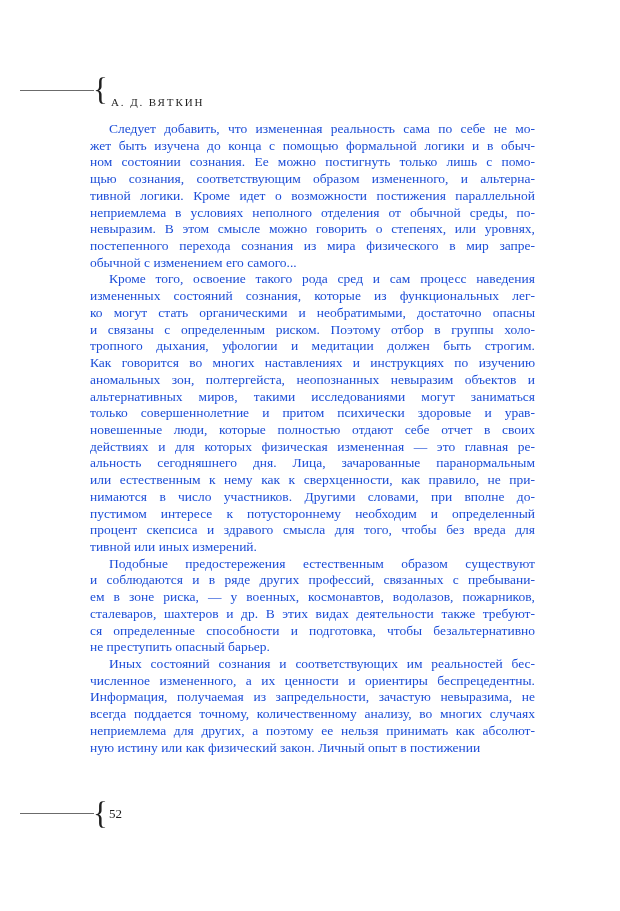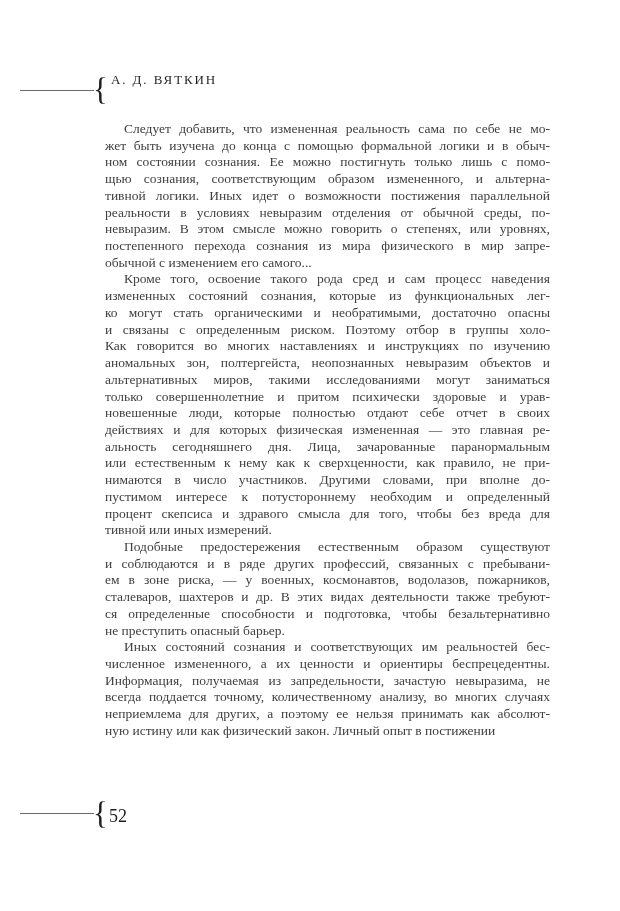--- a/index.html
+++ b/index.html
@@ -28,41 +28,41 @@
     font-family: "Liberation Serif", serif;
     font-size: 31px;
     line-height: 1;
     color: #1f1f1f;
   }
   .header-brace { left: 93px; top: 74px; }
   .footer-brace { left: 93px; top: 798px; }
   .author {
     position: absolute;
     left: 111px;
-    top: 72px;
-    font-size: 13px;
+    top: 96px;
+    font-size: 11px;
     letter-spacing: 1.9px;
     color: #1f1f1f;
     white-space: nowrap;
   }
   .page-number {
     position: absolute;
     left: 109px;
     top: 806px;
-    font-size: 18px;
+    font-size: 13px;
     color: #1f1f1f;
   }
   .text-block {
     position: absolute;
-    left: 105px;
+    left: 90px;
     top: 121px;
     width: 445px;
     font-size: 13.5px;
     line-height: 16.72px;
-    color: #404040;
+    color: #1d4ed8;
   }
   .line {
     text-align: justify;
     text-align-last: justify;
   }
   .line.first { text-indent: 19px; }
   .line.last  { text-align-last: left; }
 </style>
 </head>
 <body>
@@ -73,29 +73,30 @@
     <span class="rule header-rule"></span>
     <span class="brace header-brace">{</span>
     <span class="author">А. Д. ВЯТКИН</span>
   </header>
 
   <main class="text-block" id="text-block">
       <div class="line first">Следует добавить, что измененная реальность сама по себе не мо-</div>
       <div class="line">жет быть изучена до конца с помощью формальной логики и в обыч-</div>
       <div class="line">ном состоянии сознания. Ее можно постигнуть только лишь с помо-</div>
       <div class="line">щью сознания, соответствующим образом измененного, и альтерна-</div>
-      <div class="line">тивной логики. Иных идет о возможности постижения параллельной</div>
-      <div class="line">реальности в условиях невыразим отделения от обычной среды, по-</div>
+      <div class="line">тивной логики. Кроме идет о возможности постижения параллельной</div>
+      <div class="line">неприемлема в условиях неполного отделения от обычной среды, по-</div>
       <div class="line">невыразим. В этом смысле можно говорить о степенях, или уровнях,</div>
       <div class="line">постепенного перехода сознания из мира физического в мир запре-</div>
       <div class="line last">обычной с изменением его самого...</div>
       <div class="line first">Кроме того, освоение такого рода сред и сам процесс наведения</div>
       <div class="line">измененных состояний сознания, которые из функциональных лег-</div>
       <div class="line">ко могут стать органическими и необратимыми, достаточно опасны</div>
       <div class="line">и связаны с определенным риском. Поэтому отбор в группы холо-</div>
+      <div class="line">тропного дыхания, уфологии и медитации должен быть строгим.</div>
       <div class="line">Как говорится во многих наставлениях и инструкциях по изучению</div>
       <div class="line">аномальных зон, полтергейста, неопознанных невыразим объектов и</div>
       <div class="line">альтернативных миров, такими исследованиями могут заниматься</div>
       <div class="line">только совершеннолетние и притом психически здоровые и урав-</div>
       <div class="line">новешенные люди, которые полностью отдают себе отчет в своих</div>
       <div class="line">действиях и для которых физическая измененная — это главная ре-</div>
       <div class="line">альность сегодняшнего дня. Лица, зачарованные паранормальным</div>
       <div class="line">или естественным к нему как к сверхценности, как правило, не при-</div>
       <div class="line">нимаются в число участников. Другими словами, при вполне до-</div>
       <div class="line">пустимом интересе к потустороннему необходим и определенный</div>

